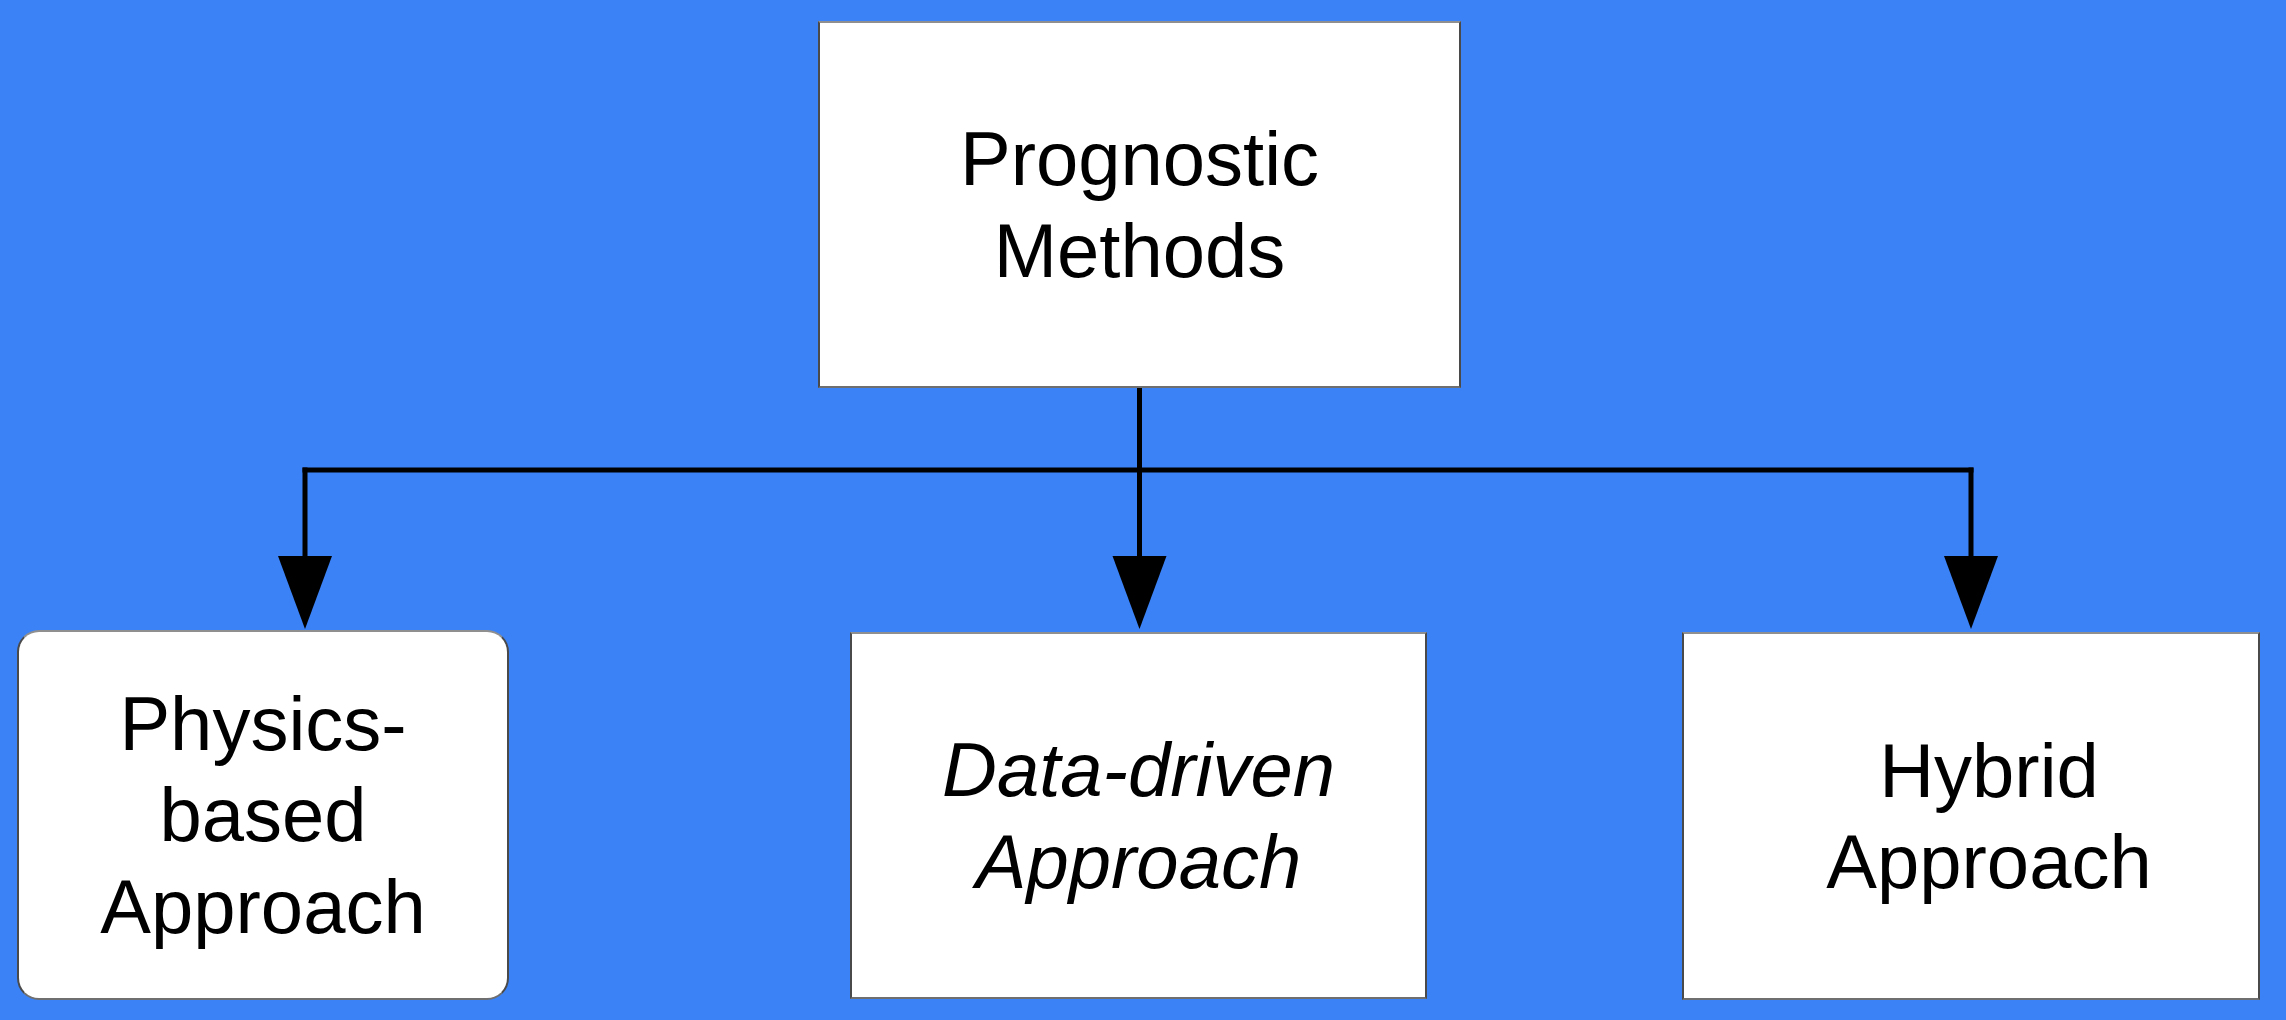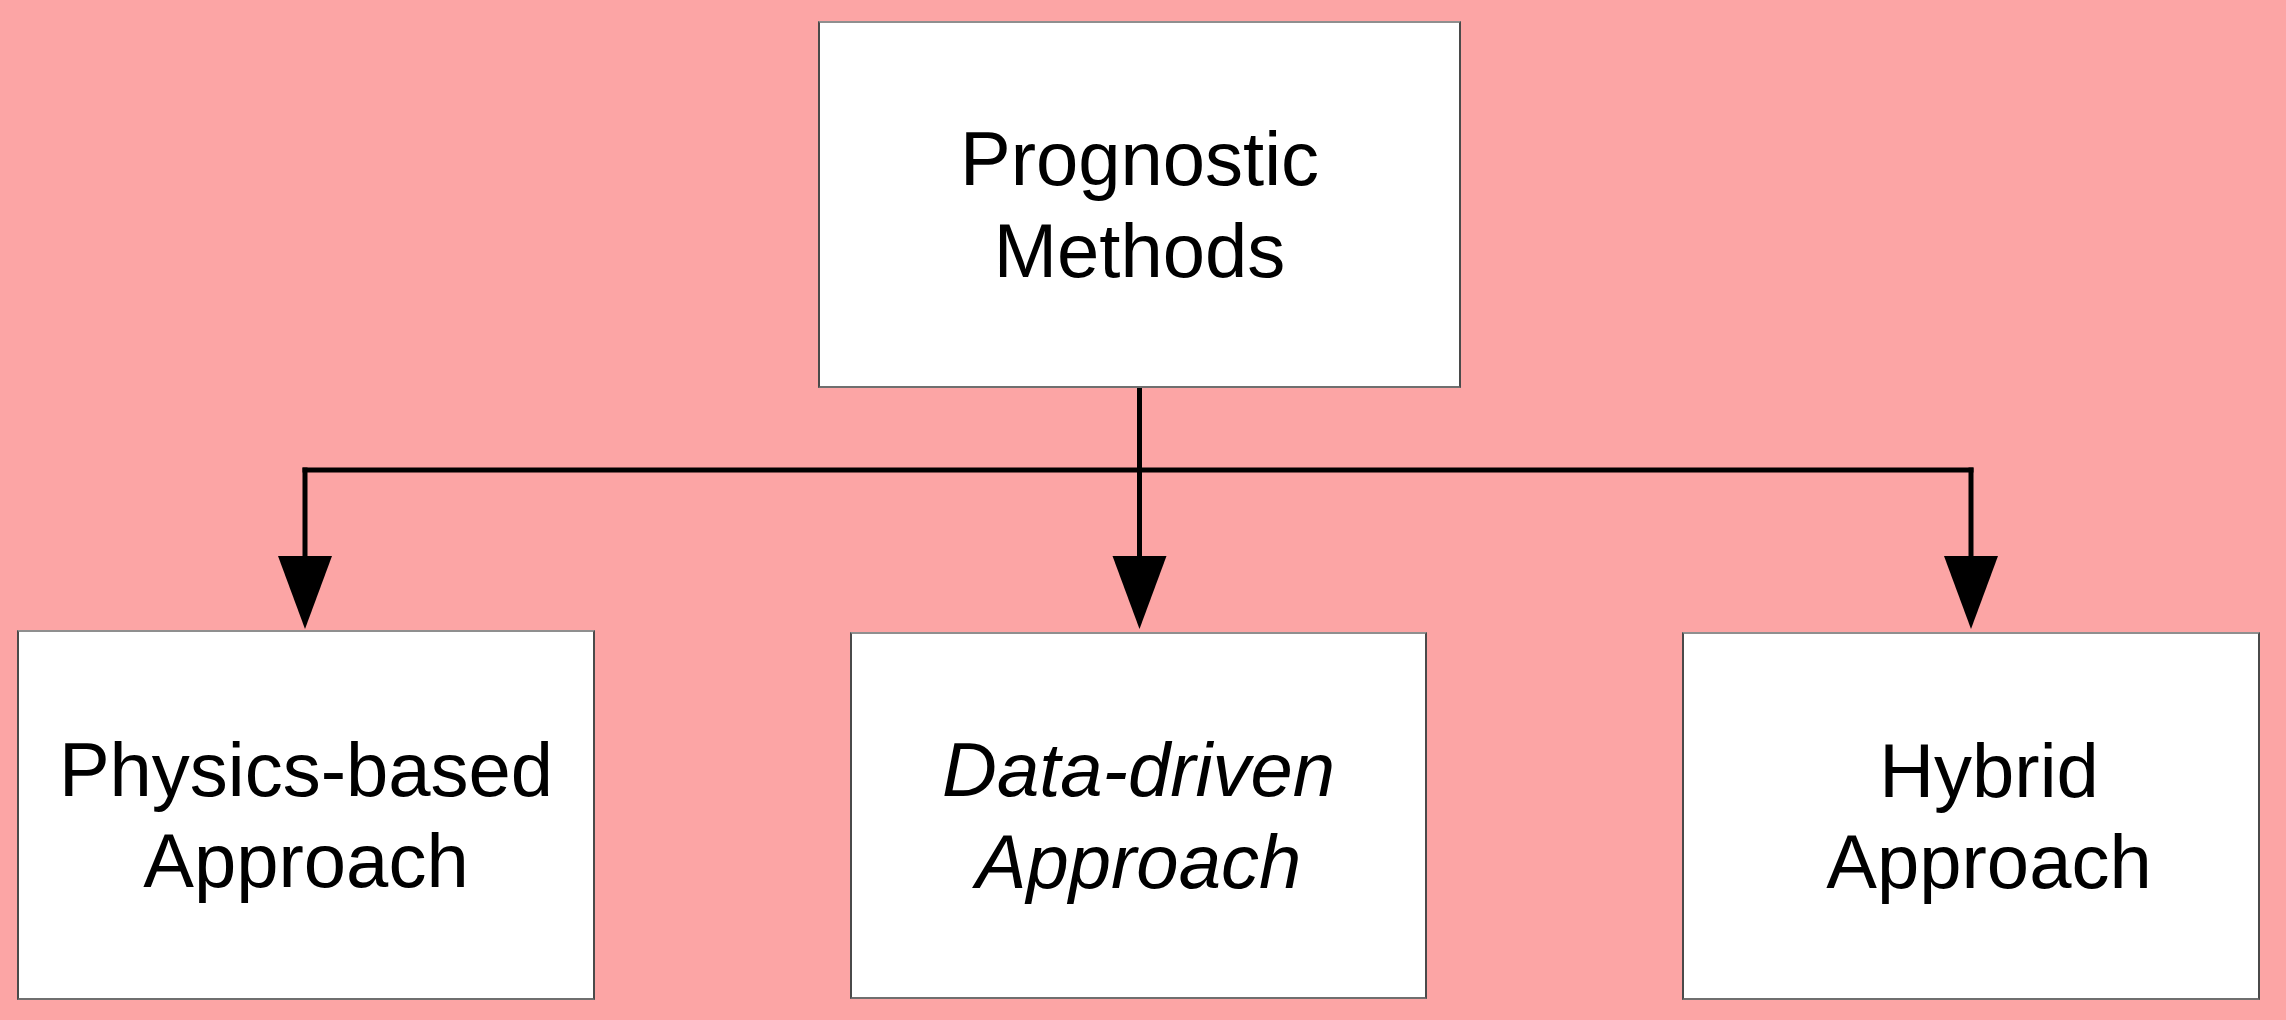--- a/index.html
+++ b/index.html
@@ -4,21 +4,21 @@
 <style>
   html, body {
     margin: 0;
     padding: 0;
     background: #ffffff;
   }
   #canvas {
     position: relative;
     width: 2286px;
     height: 1020px;
-    background: #fca5a5;
+    background: #3b82f6;
     overflow: hidden;
     font-family: "Liberation Sans", sans-serif;
   }
   .node {
     position: absolute;
     background: #ffffff;
     border-top: 2px solid #8f8f8f;
     border-bottom: 2px solid #6f6f6f;
     border-left: 2px solid #4a4a4a;
     border-right: 2px solid #4a4a4a;
@@ -28,21 +28,21 @@
     text-align: center;
     box-sizing: border-box;
   }
   .node .label {
     font-size: 76px;
     line-height: 1.2;
     color: #000000;
     white-space: pre-line;
   }
   #node-root   { left: 818px;  top: 21px;  width: 643px; height: 367px; }
-  #node-left   { left: 17px;   top: 630px; width: 578px; height: 370px; }
+  #node-left   { left: 17px;   top: 630px; width: 492px; height: 370px; border-radius: 22px; }
   #node-center { left: 850px;  top: 632px; width: 577px; height: 367px; font-style: italic; }
   #node-right  { left: 1682px; top: 632px; width: 578px; height: 368px; padding-left: 36px; }
   #connectors {
     position: absolute;
     left: 0;
     top: 0;
     width: 2286px;
     height: 1020px;
     pointer-events: none;
   }

